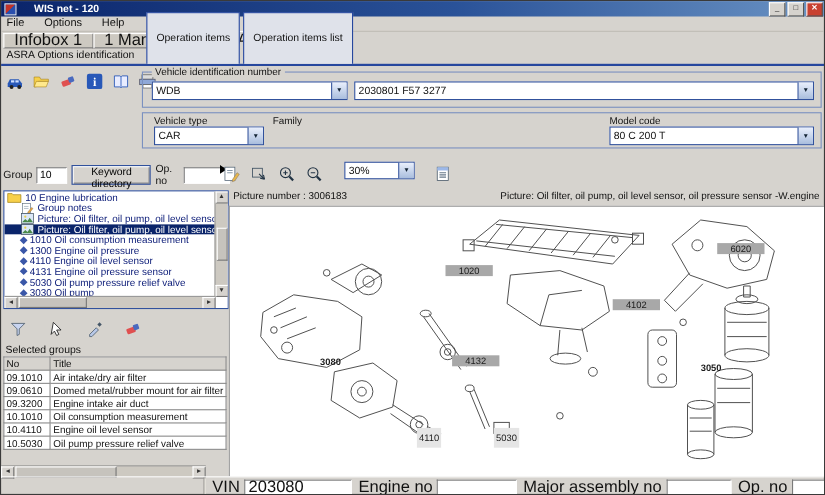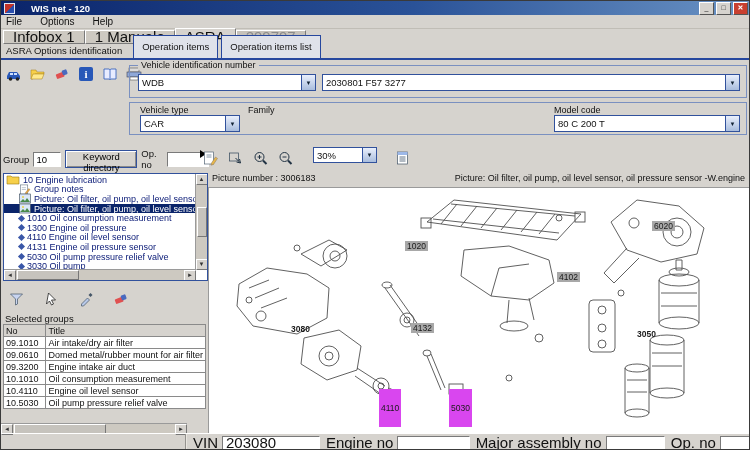--- a/index.html
+++ b/index.html
@@ -19,21 +19,21 @@
   .menubar{position:absolute;top:14px;left:0;width:750px;height:14px;display:flex;gap:18px;
     align-items:center;padding-left:5px;box-sizing:border-box;font-size:10px;border-bottom:1px solid #c0bdb6}
   
   .tabrow1{position:absolute;top:28px;left:2px;height:15px;display:flex;align-items:flex-end}
   .stab{height:12px;line-height:12px;padding:0 9px;background:#cdc9c1;border:1px solid;
     border-color:#fff #7a7a7a #7a7a7a #fff;font-size:15px;white-space:nowrap}
   .stab.active{background:#d6d3ce;height:15px;line-height:15px;border-bottom:none}
   .stab.disabled{color:#8c8c8c;background:#c6c2ba}
   .tabrow2{position:absolute;top:43px;left:0;width:750px;height:16px;border-bottom:2px solid #26479e;
     display:flex;align-items:flex-end;padding-left:3px;box-sizing:border-box}
-  .mtab{height:14px;line-height:14px;padding:4px 8px;margin-right:3px;border:1px solid #26479e;
+  .mtab{height:14px;line-height:14px;padding:16px 8px;margin-right:3px;border:1px solid #26479e;
     border-bottom:none;background:#dfe2ea;font-size:9.5px;white-space:nowrap}
   .mtab.active{border:none;background:transparent;padding:0 8px 0 2px}
   
   .top-toolbar{position:absolute;left:2px;top:62px;display:flex;gap:2px}
   .tbtn{width:22px;height:22px;border:1px solid transparent;background:transparent;padding:1px;
     display:flex;align-items:center;justify-content:center;cursor:default}
   .tbtn svg{display:block}
   
   .fs{position:absolute;border:1px solid #7a90c0;box-sizing:border-box}
   .fslegend{position:absolute;top:-6px;left:8px;background:#d6d3ce;padding:0 3px;font-size:9px;white-space:nowrap}
@@ -80,22 +80,22 @@
   .splitarrow{position:absolute;left:199px;top:149px;width:0;height:0;border-left:6px solid #000;
     border-top:4px solid transparent;border-bottom:4px solid transparent}
   .diag-toolbar{position:absolute;left:190px;top:146px;width:543px;height:25px;display:flex;
     align-items:flex-start;gap:14px;padding-left:8px;box-sizing:border-box}
   .zoomcombo{position:static;width:64px;height:16px;margin-left:3px}
   .pic-row{position:absolute;left:207px;top:172px;width:541px;height:13px;display:flex;
     justify-content:space-between;font-size:9px;padding:0 4px;box-sizing:border-box;white-space:nowrap;overflow:hidden}
   .canvas{position:absolute;left:207px;top:186px;width:543px;height:246px;background:#fff;
     border-top:1px solid #9a9a9a;border-left:1px solid #9a9a9a;box-sizing:border-box;overflow:hidden}
   .dlabel{position:absolute;font-size:8.5px;line-height:10px;font-weight:bold;color:#1a1a1a}
-  .dlabel.gray{background:#a8a8a8;padding:0 2px;font-weight:normal}
-  .dlabel.green{background:#d946ef;padding:14px 2px;font-weight:normal}
+  .dlabel.gray{background:#a8a8a8;padding:0 12px;font-weight:normal}
+  .dlabel.green{background:#e5e5e5;padding:4px 2px;font-weight:normal}
   
   .statusbar{position:absolute;left:0;top:432px;width:750px;height:18px;border-top:1px solid #fff;
     display:flex;align-items:center;font-size:15px;box-sizing:border-box}
   .sspacer{width:184px;height:100%;border-right:2px groove #e8e5df;flex:none}
   .slabel{margin-left:6px;white-space:nowrap}
   .sfield{height:12px;background:#fff;border:1px solid;border-color:#7a7a7a #fff #fff #7a7a7a;
     margin-left:4px;padding:0 3px;display:flex;align-items:center;white-space:nowrap}
 </style>
 </head>
 <body>

